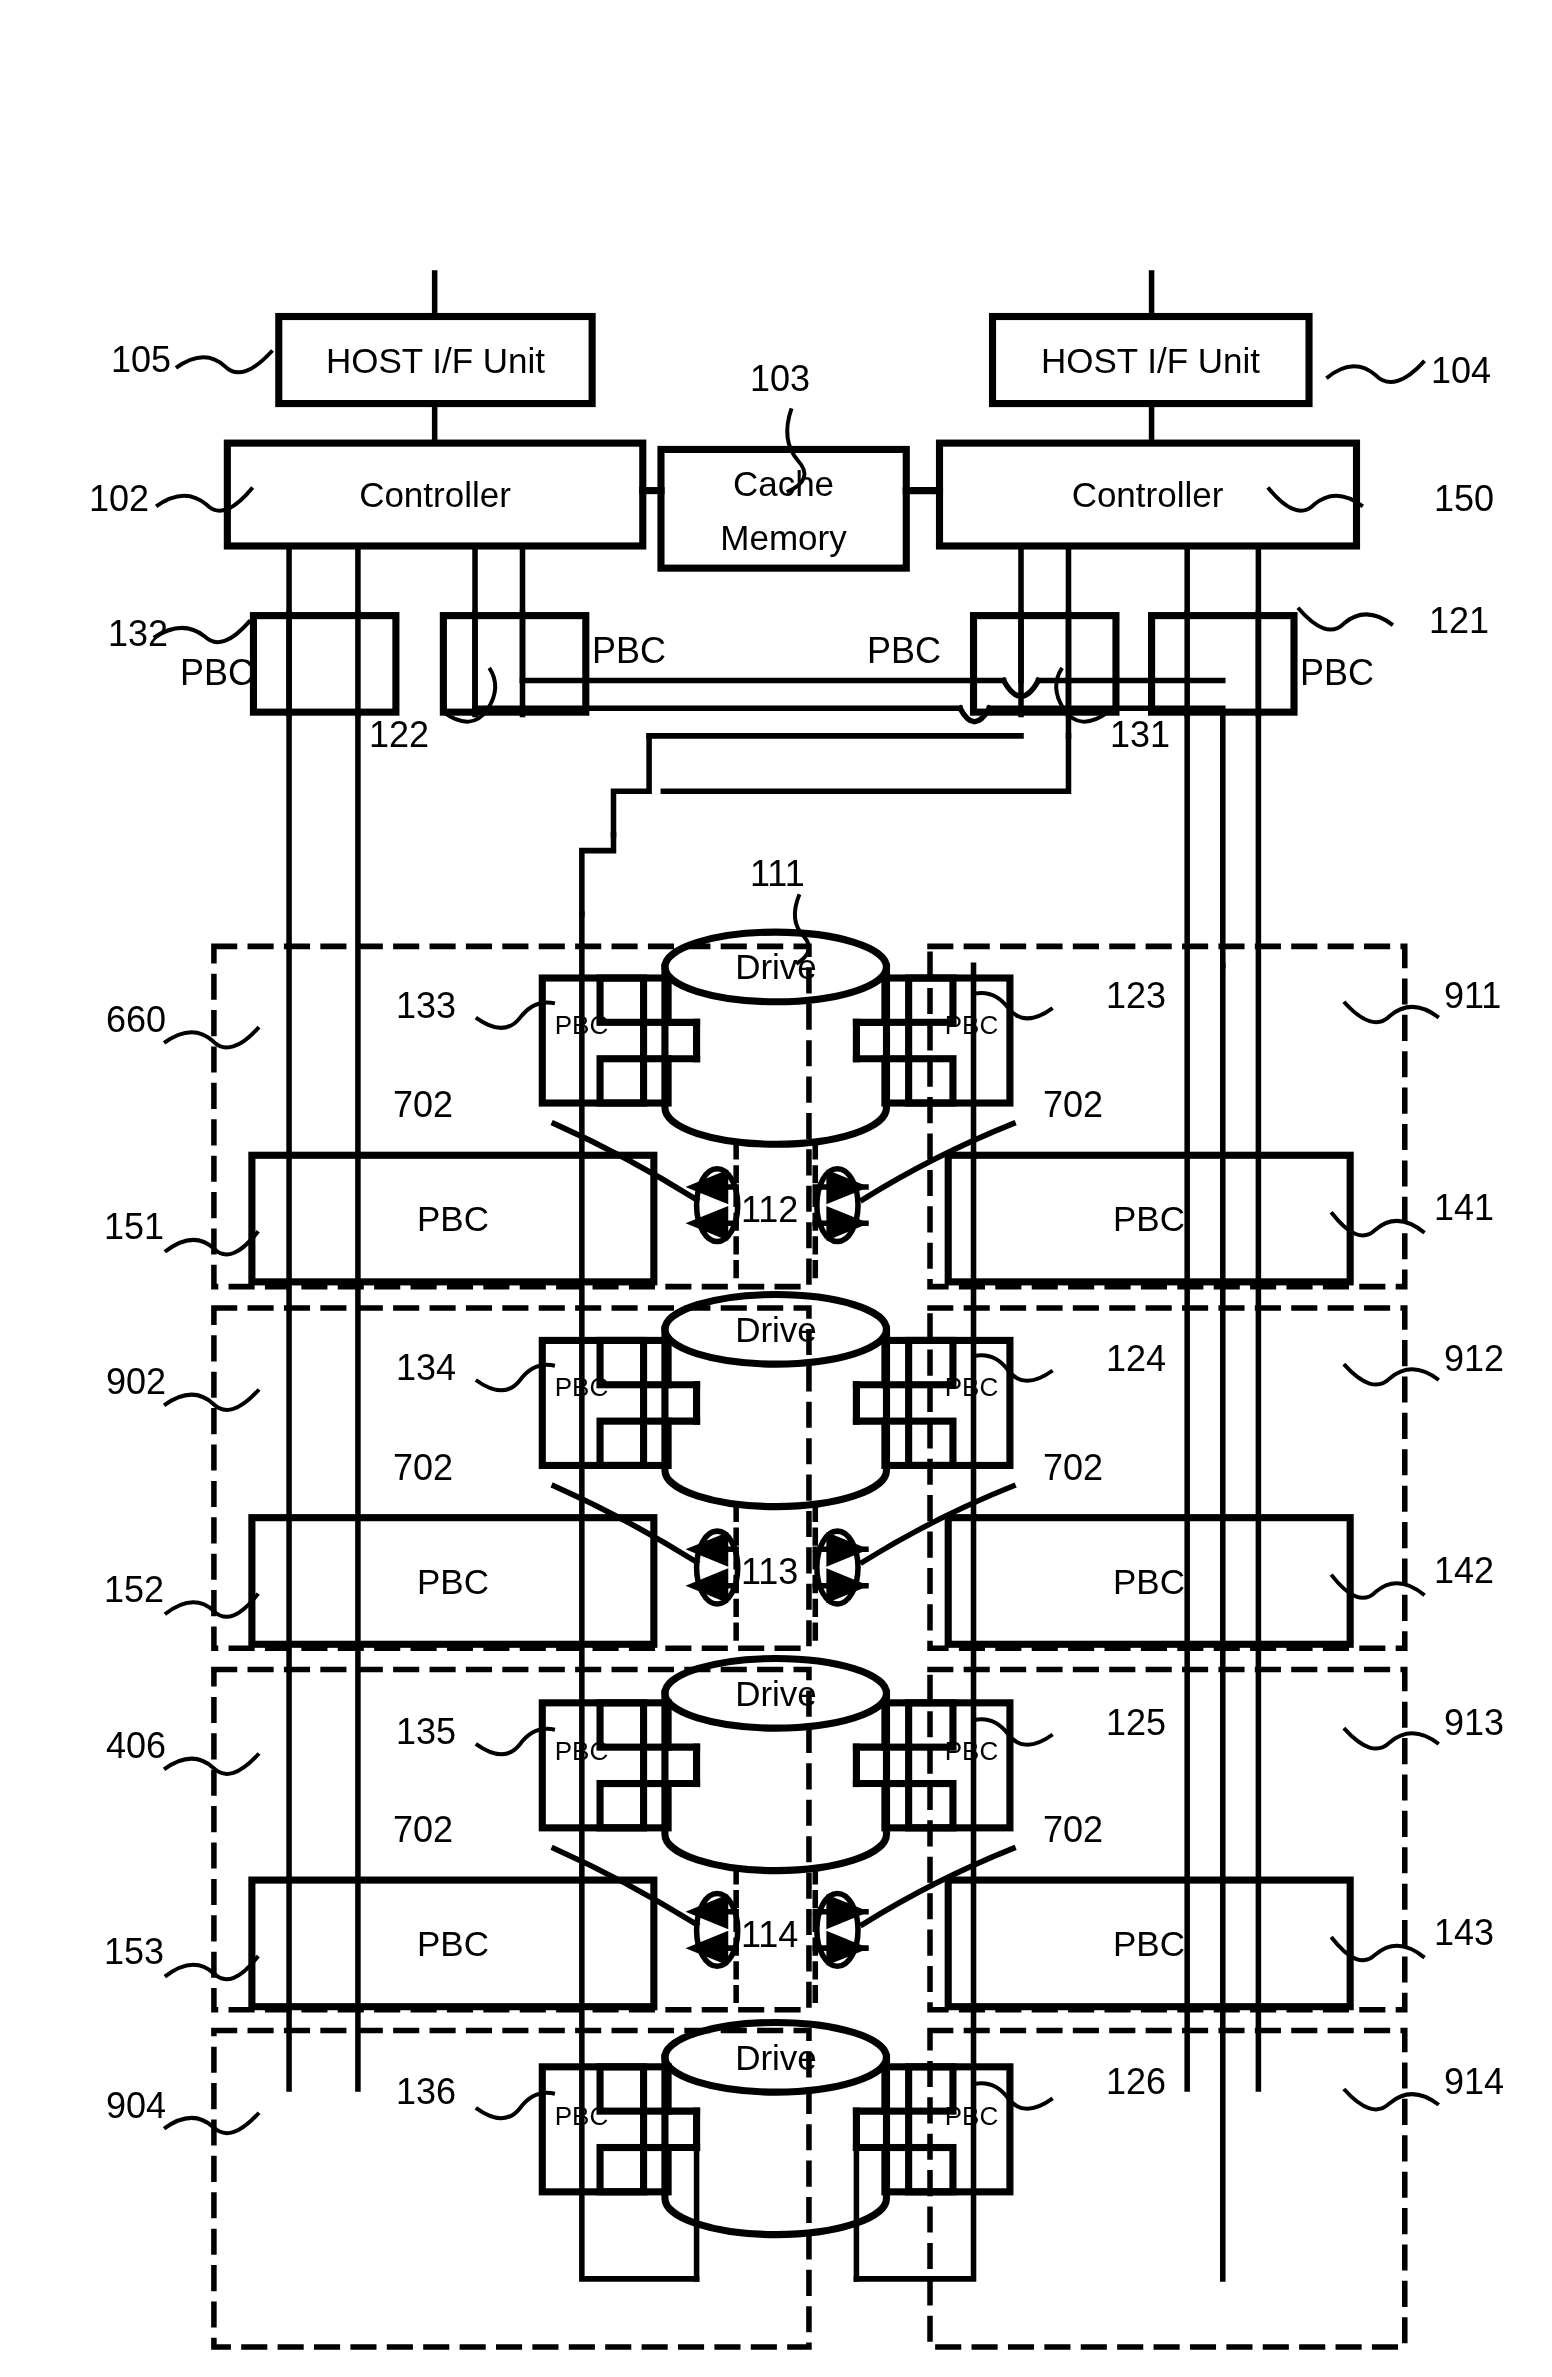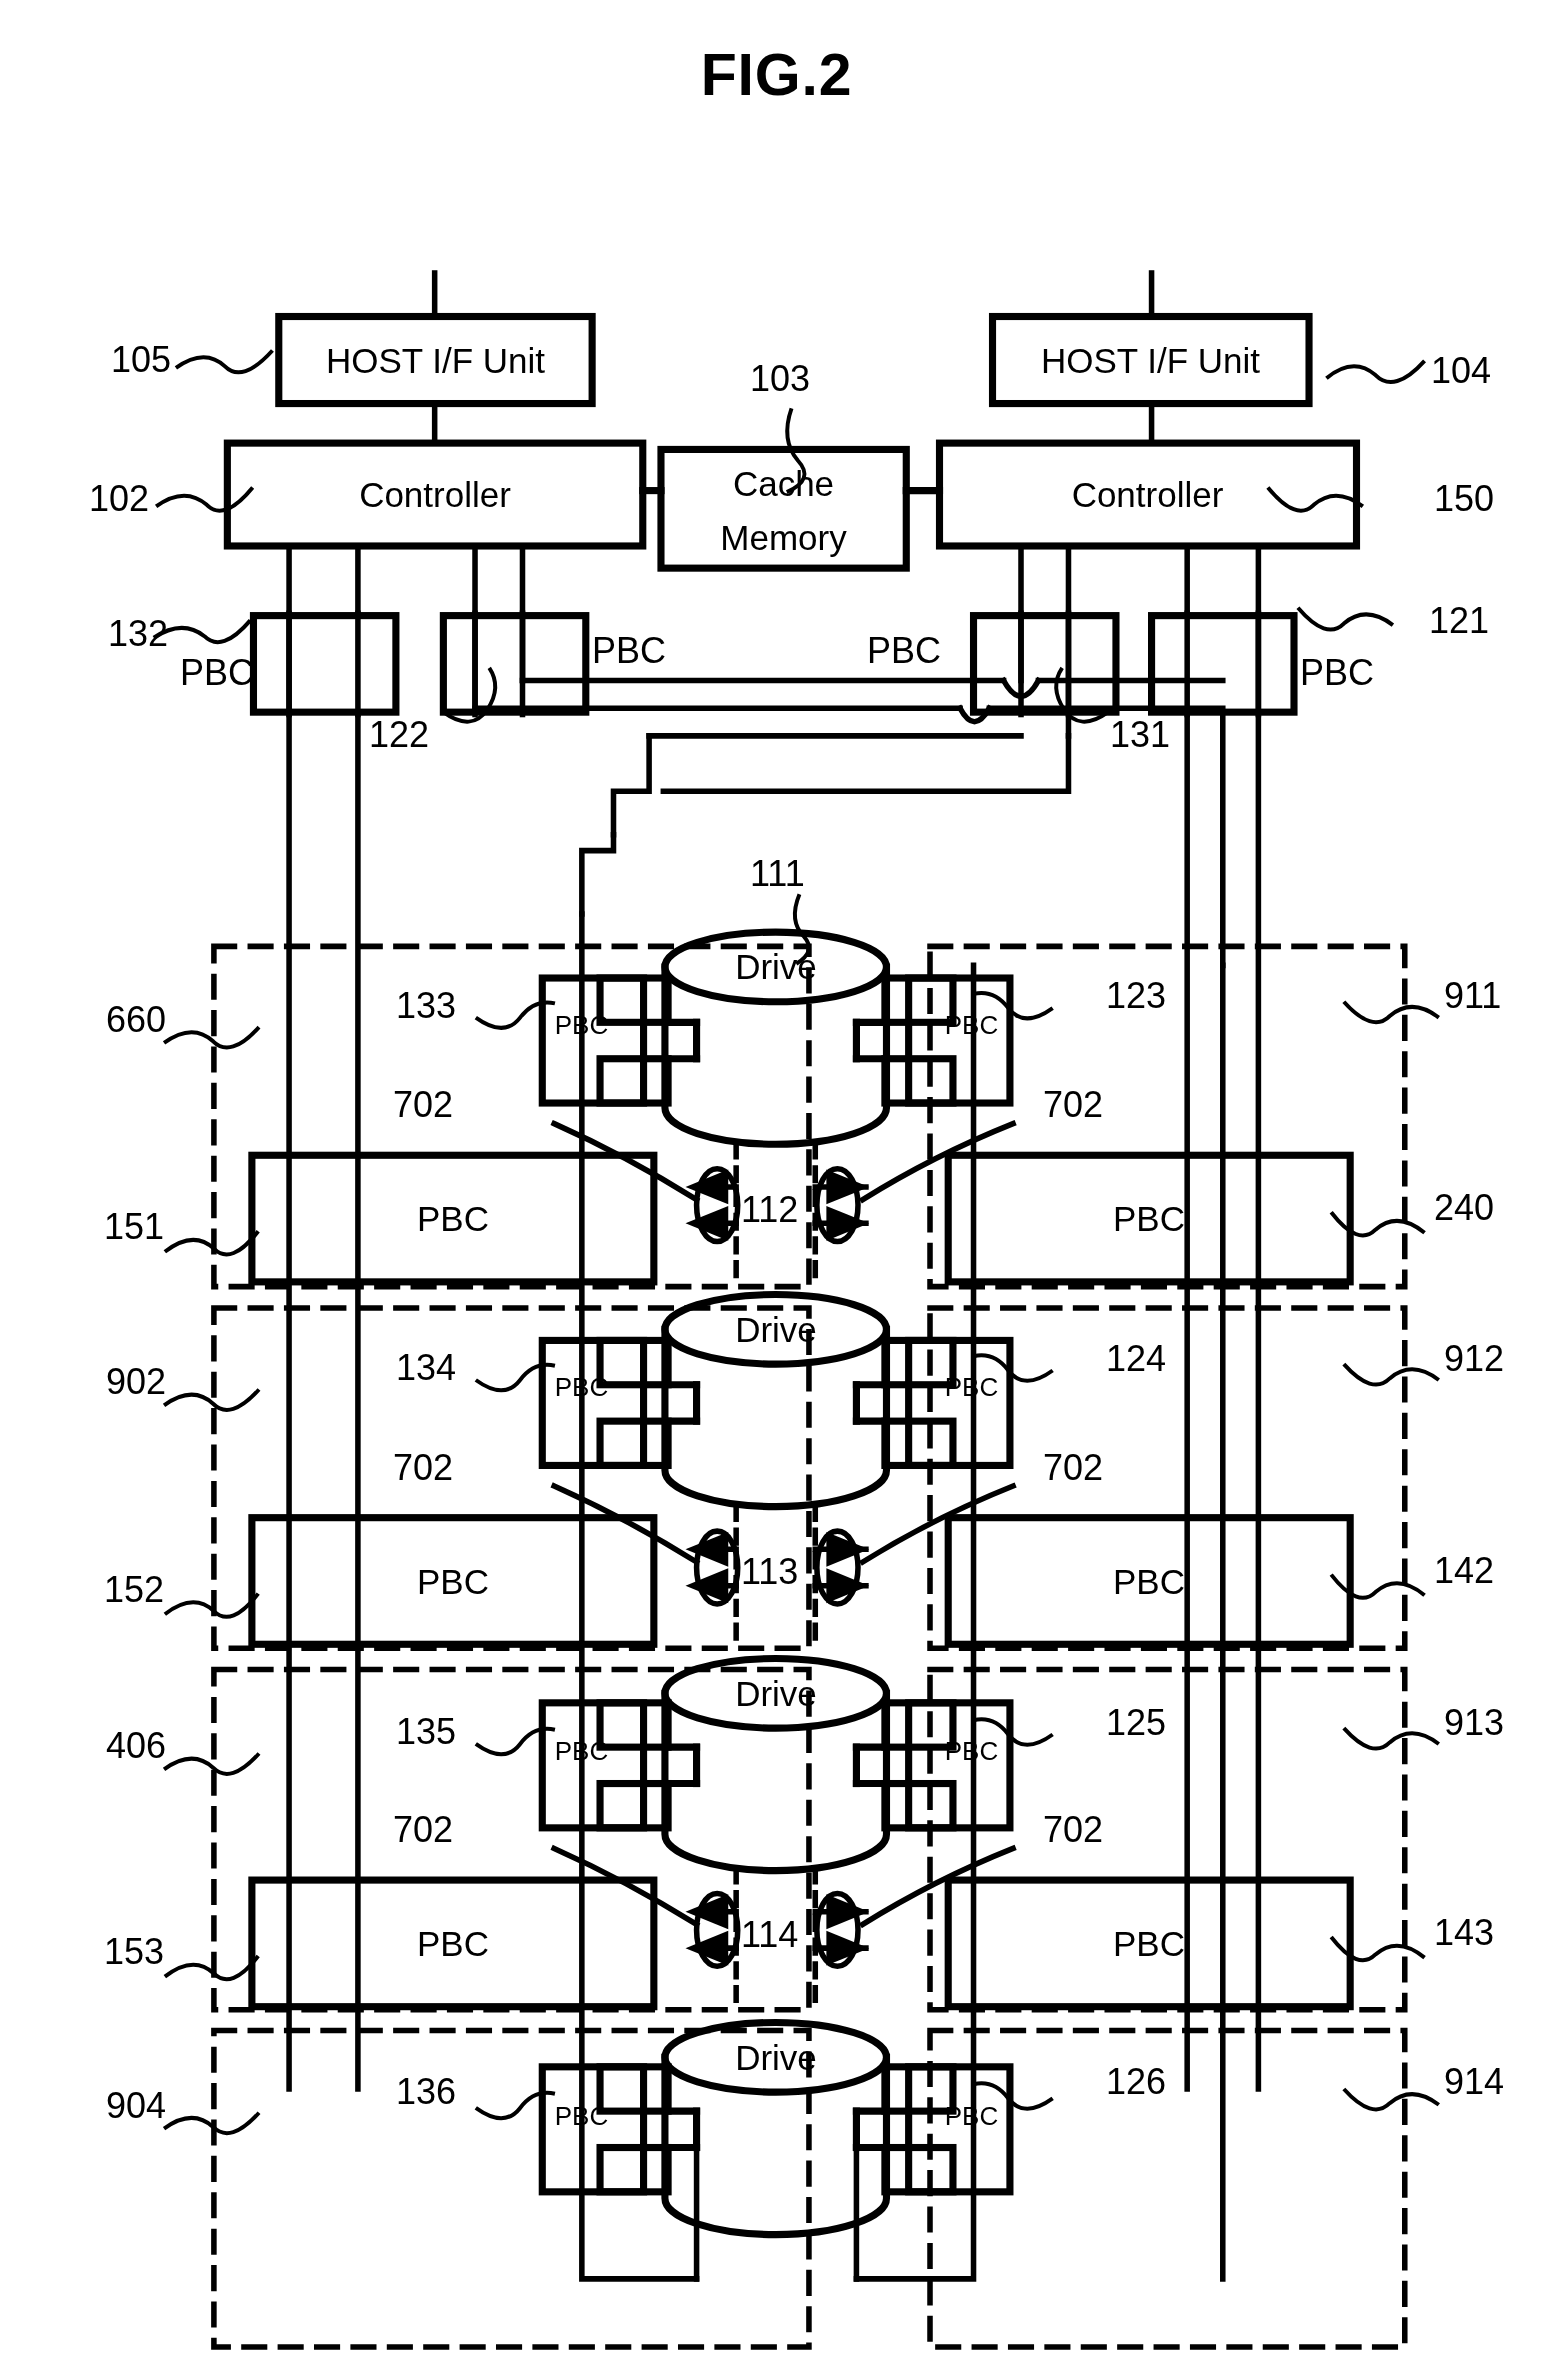--- a/index.html
+++ b/index.html
@@ -13,21 +13,20 @@
   .lbl{position:absolute;font-size:36px;line-height:1;white-space:nowrap;}
   .blk{position:absolute;display:flex;align-items:center;justify-content:center;
        text-align:center;font-size:35px;line-height:1.08;white-space:nowrap;}
   .pbcS{font-size:26px;}
 </style>
 </head>
 <body>
 
 <div id="stage">
 
-  <div class="ttl">FIG.2</div>
 
   <svg viewBox="0 0 1962 3004" xmlns="http://www.w3.org/2000/svg">
     <g fill="none" stroke="#000" stroke-width="7" stroke-linecap="square">
 
       <line x1="549" y1="345" x2="549" y2="400"></line>
       <line x1="1455" y1="345" x2="1455" y2="400"></line>
 
       <rect x="352" y="400" width="396" height="110" stroke-width="9"></rect>
       <rect x="1254" y="400" width="400" height="110" stroke-width="9"></rect>
 
@@ -299,21 +298,21 @@
   <div class="lbl" style="left:750px;top:856px;">111</div>
   <div class="lbl" style="left:106px;top:1002px;">660</div>
   <div class="lbl" style="left:1444px;top:978px;">911</div>
   <div class="blk pbcS" style="left:542px;top:1002px;width:79px;height:47px;">PBC</div>
   <div class="lbl" style="left:396px;top:988px;">133</div>
   <div class="blk pbcS" style="left:932px;top:1002px;width:79px;height:47px;">PBC</div>
   <div class="lbl" style="left:1106px;top:978px;">123</div>
   <div class="blk" style="left:252px;top:1155px;width:402px;height:127px;">PBC</div>
   <div class="blk" style="left:948px;top:1155px;width:402px;height:127px;">PBC</div>
   <div class="lbl" style="left:104px;top:1209px;">151</div>
-  <div class="lbl" style="left:1434px;top:1190px;">240</div>
+  <div class="lbl" style="left:1434px;top:1190px;">141</div>
   <div class="lbl" style="left:741px;top:1192px;">112</div>
   <div class="lbl" style="left:393px;top:1087px;">702</div>
   <div class="lbl" style="left:1043px;top:1087px;">702</div>
 
   <div class="blk" style="left:665px;top:1303px;width:222px;height:54px;">Drive</div>
   <div class="lbl" style="left:106px;top:1364px;">902</div>
   <div class="lbl" style="left:1444px;top:1341px;">912</div>
   <div class="blk pbcS" style="left:542px;top:1364px;width:79px;height:47px;">PBC</div>
   <div class="lbl" style="left:396px;top:1350px;">134</div>
   <div class="blk pbcS" style="left:932px;top:1364px;width:79px;height:47px;">PBC</div>

